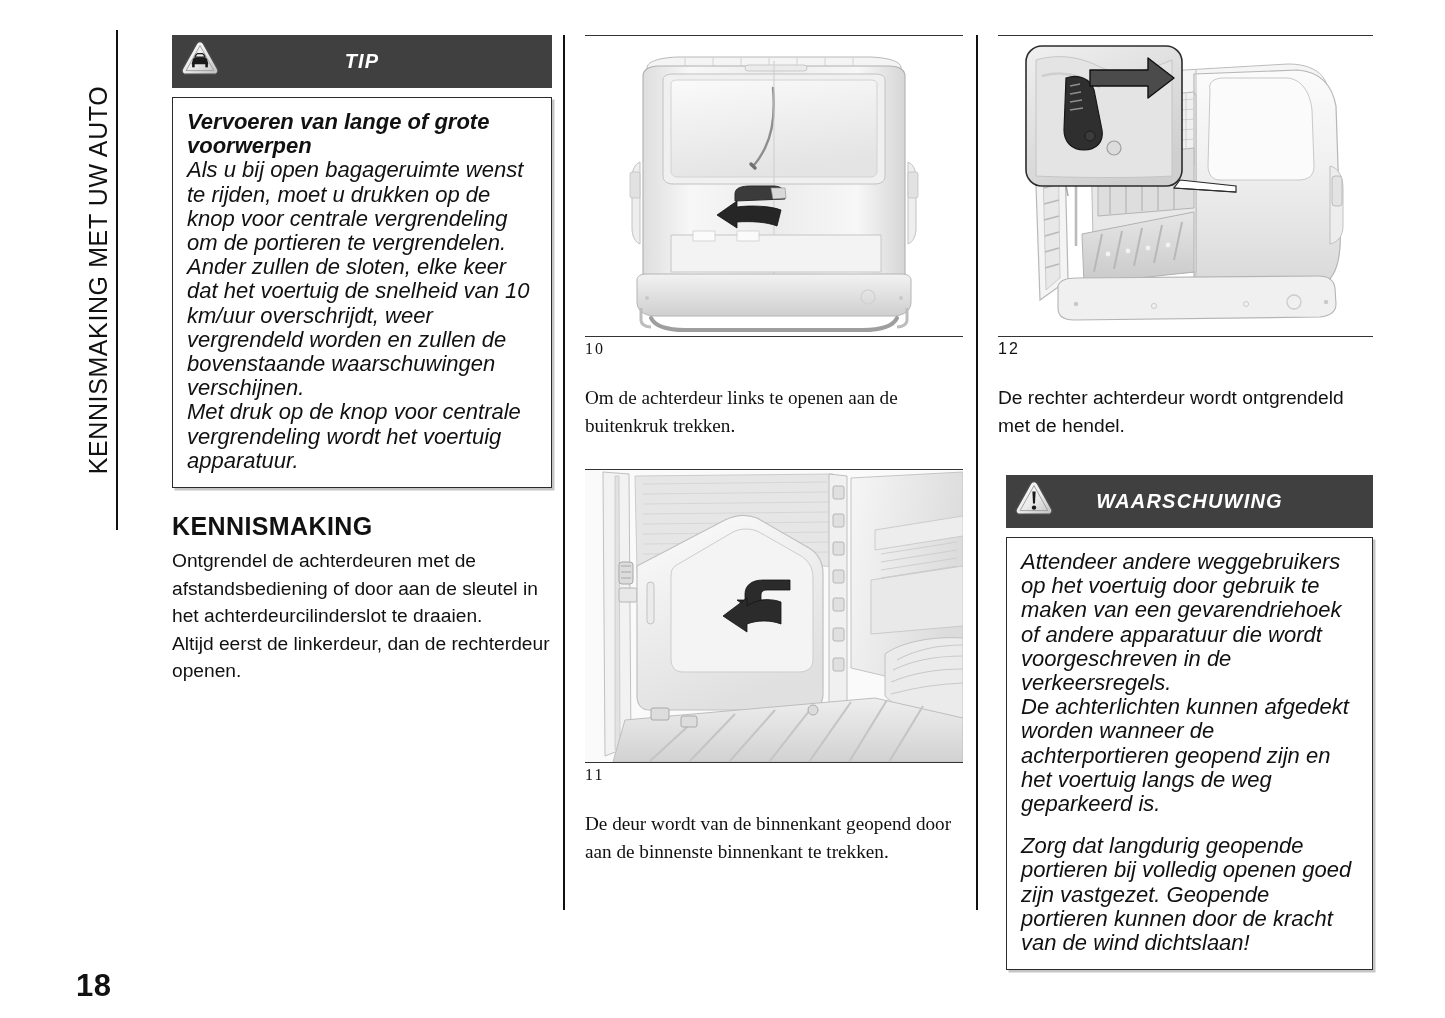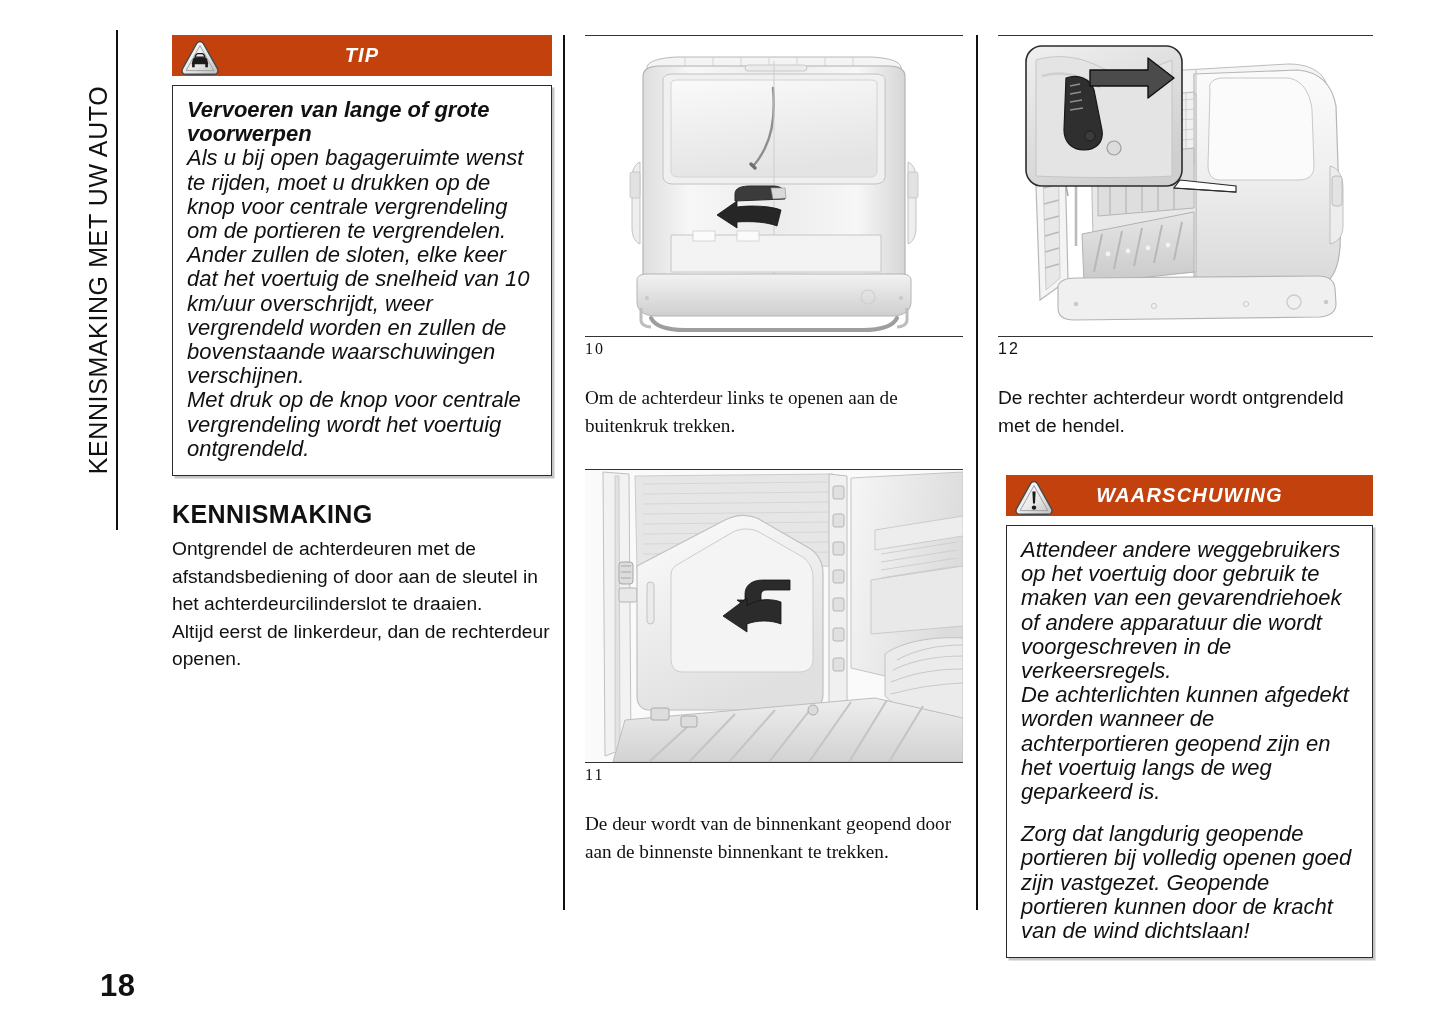--- a/index.html
+++ b/index.html
@@ -42,21 +42,21 @@
     font-size: 25px;
     letter-spacing: 0.6px;
     font-weight: 400;
     color: #111;
     font-family: "Liberation Sans", sans-serif;
   }
 
   
   .page-number {
     position: absolute;
-    left: 100px;
+    left: 76px;
     top: 968px;
     font-size: 31px;
     font-weight: bold;
     color: #111;
     letter-spacing: 0.5px;
   }
 
   
   .col {
     position: absolute;
@@ -72,22 +72,22 @@
     width: 1.5px;
     height: 875px;
     background: #111;
   }
   .divider-1 { left: 563px; }
   .divider-2 { left: 976px; }
 
   
   .callout-header {
     position: relative;
-    height: 41px;
-    background: #c2410c;
+    height: 53px;
+    background: #404040;
     display: flex;
     align-items: center;
     justify-content: center;
   }
   .callout-icon {
     position: absolute;
     left: 8px;
     top: 3px;
     width: 42px;
     height: 41px;
@@ -196,21 +196,21 @@
           <path d="M15.0 19.2 C15.6 17.2 16.3 16.0 17.5 15.7 L22.5 15.7 C23.7 16.0 24.4 17.2 25.0 19.2 Z" fill="none" stroke="#1a1a1a" stroke-width="1.3"></path>
           <rect x="12.1" y="26.0" width="2.6" height="3.3" fill="#1a1a1a"></rect>
           <rect x="25.3" y="26.0" width="2.6" height="3.3" fill="#1a1a1a"></rect>
         </svg>
       </span>
       <span class="callout-title">TIP</span>
     </div>
     <div class="callout-body">
       <p class="lead">Vervoeren van lange of grote voorwerpen</p>
       <p>Als u bij open bagageruimte wenst te rijden, moet u drukken op de knop voor centrale vergrendeling om de portieren te vergrendelen. Ander zullen de sloten, elke keer dat het voertuig de snelheid van 10 km/uur overschrijdt, weer vergrendeld worden en zullen de bovenstaande waarschuwingen verschijnen.</p>
-      <p>Met druk op de knop voor centrale vergrendeling wordt het voertuig ontgrendeld.</p>
+      <p>Met druk op de knop voor centrale vergrendeling wordt het voertuig apparatuur.</p>
     </div>
   </div>
 
   <h2 class="section-heading">KENNISMAKING</h2>
   <p class="body-text">Ontgrendel de achterdeuren met de afstandsbediening of door aan de sleutel in het achterdeurcilinderslot te draaien.</p>
   <p class="body-text">Altijd eerst de linkerdeur, dan de rechterdeur openen.</p>
 </div>
 
 <div class="col col-mid">
 

